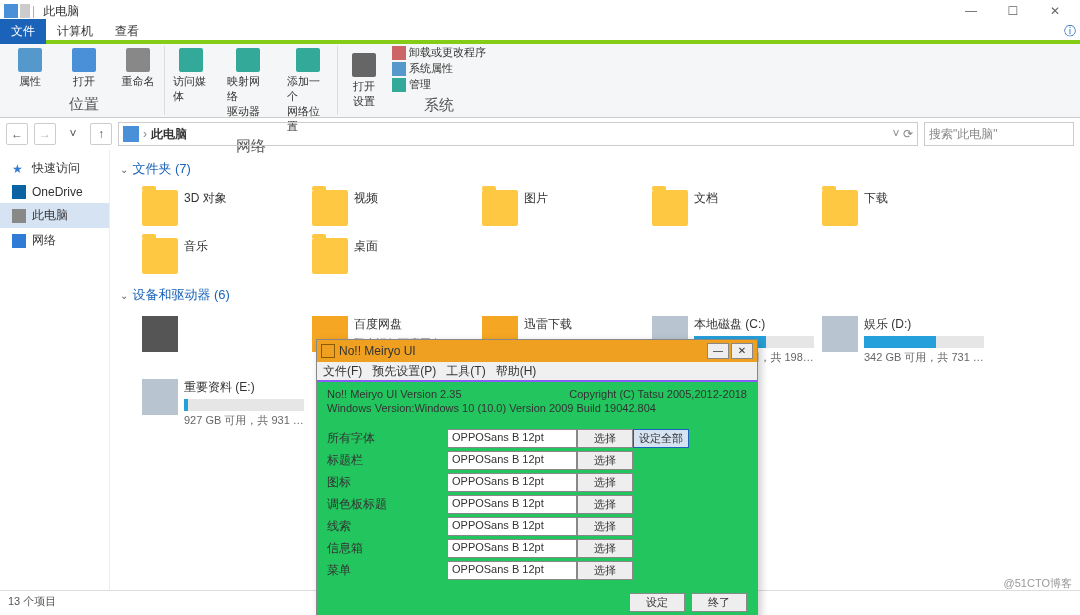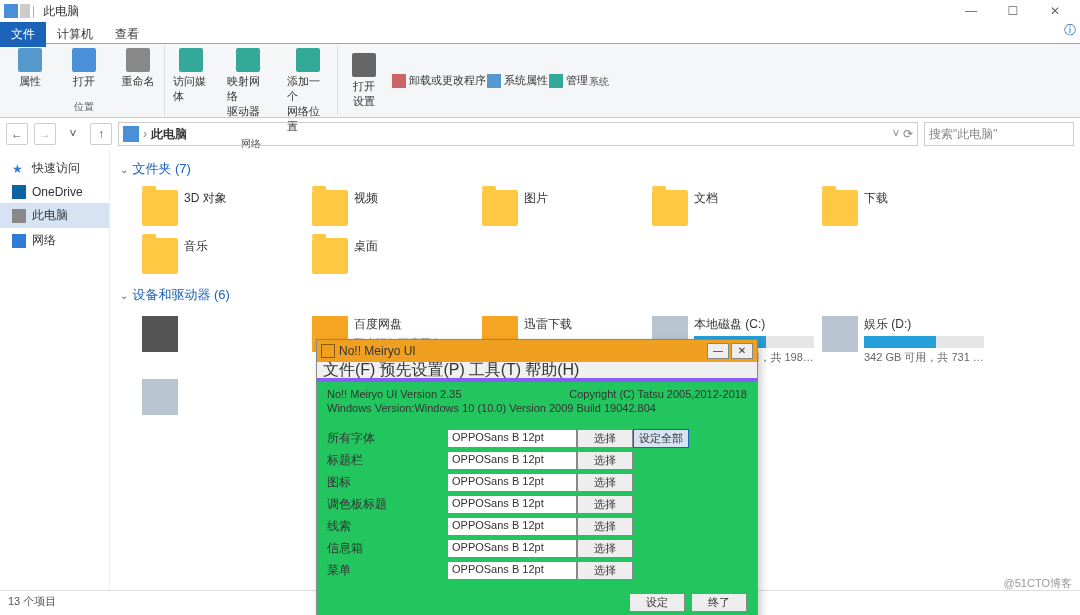--- a/index.html
+++ b/index.html
@@ -2,32 +2,32 @@
 <html><head>
 <meta charset="utf-8">
 <style>
 *{box-sizing:border-box;margin:0;padding:0;font-family:"Microsoft YaHei",Arial,sans-serif}
 body{width:1080px;height:615px;background:#fff;font-size:12px;color:#333;position:relative;overflow:hidden}
 .titlebar{height:22px;display:flex;align-items:center;padding:0 4px;background:#fff}
 .titlebar .ticon{width:14px;height:14px;margin-right:2px;display:inline-block}
 .titlebar .ttext{margin-left:8px}
 .winctrls{margin-left:auto;display:flex}
 .winctrls div{width:42px;height:22px;display:flex;align-items:center;justify-content:center;color:#666}
-.tabs{height:22px;display:flex;align-items:flex-start;background:#fff;border-bottom:1px solid #84cc16}
+.tabs{height:22px;display:flex;align-items:center;background:#fff;border-bottom:4px solid #84cc16}
 .tab{padding:3px 10px;font-size:12px;border:1px solid transparent}
 .tab.active{background:#1a63b9;color:#fff;border-color:#1a63b9}
 .helpicon{margin-left:auto;width:20px;text-align:center;color:#1a63b9}
 .ribbon{height:74px;background:#f5f6f7;border-bottom:1px solid #ccc;display:flex;align-items:stretch;padding:2px 4px}
 .ribgroup{display:flex;flex-direction:column;align-items:center;padding:0 4px;border-right:1px solid #ddd}
 .ribgroup:last-child{border-right:none}
 .ribrow{display:flex;gap:10px;flex:1;align-items:flex-start}
 .ribbtn{display:flex;flex-direction:column;align-items:center;padding:2px 4px;font-size:11px;color:#333;width:44px}
 .ribbtn .ricon{width:24px;height:24px;margin-bottom:2px;background:#4a90d9;border-radius:2px}
-.riblabel{text-align:center;font-size:10px;color:#555;padding:1px 0}
-.ribsys{flex-direction:row;display:flex;justify-content:flex-start;gap:1px;padding:2px 6px}
+.riblabel{text-align:center;font-size:15px;color:#555;padding:1px 0}
+.ribsys{flex-direction:column;display:flex;justify-content:flex-start;gap:1px;padding:2px 6px}
 .ribsys .sitem{font-size:11px;color:#333;display:flex;align-items:center;gap:3px}
 .ribsys .sicon{width:14px;height:14px;background:#4a90d9;display:inline-block}
 .addrbar{height:32px;display:flex;align-items:center;padding:3px 6px;gap:6px}
 .navbtn{width:22px;height:22px;border:1px solid #ccc;border-radius:2px;display:flex;align-items:center;justify-content:center;color:#555}
 .addrpath{flex:1;height:24px;border:1px solid #ccc;display:flex;align-items:center;padding:0 4px;gap:4px}
 .addrpath .aicon{width:16px;height:16px;background:#4a90d9}
 .searchbox{width:150px;height:24px;border:1px solid #ccc;padding:0 4px;color:#888;display:flex;align-items:center}
 .main{display:flex;height:440px}
 .sidebar{width:110px;border-right:1px solid #eee;padding:6px 0}
 .sideitem{padding:4px 12px;display:flex;align-items:center;gap:6px;font-size:12px}
@@ -51,21 +51,21 @@
 .ditem .dbar .dfill{height:100%;background:#26a0da}
 .ditem .dtext{font-size:11px;color:#666;white-space:nowrap;overflow:hidden;text-overflow:ellipsis}
 .statusbar{height:22px;border-top:1px solid #ddd;padding:3px 8px;font-size:11px;color:#555;display:flex;align-items:center}
 .watermark{position:absolute;right:8px;bottom:24px;color:#999;font-size:11px}
 
 .dialog{position:absolute;left:316px;top:339px;width:442px;border:1px solid #888;background:#22c55e;box-shadow:3px 3px 8px rgba(0,0,0,0.2)}
 .dlg-title{height:22px;background:#f0a020;display:flex;align-items:center;padding:0 4px;font-size:12px;font-weight:500}
 .dlg-title .dlgicon{width:14px;height:14px;margin-right:4px;background:#f0a020;border:1px solid #8a5a00}
 .dlg-title .dctrls{margin-left:auto;display:flex;gap:2px}
 .dlg-title .dctrls span{width:22px;height:16px;border:1px solid #888;background:#eee;text-align:center;font-size:10px;line-height:14px}
-.dlg-menu{height:20px;background:#f0f0f0;border-bottom:4px solid #8b5cf6;display:flex;align-items:center;padding:0 6px;gap:4px;font-size:16px}
+.dlg-menu{height:20px;background:#f0f0f0;border-bottom:2px solid #8b5cf6;display:flex;align-items:center;padding:0 6px;gap:10px;font-size:12px}
 .dlg-body{padding:6px 10px;font-family:"MS Gothic","Courier New",monospace;font-size:11px}
 .dlg-info{display:flex;justify-content:space-between;margin-bottom:2px}
 .dlg-winver{margin-bottom:15px}
 .dlg-row{display:flex;align-items:center;margin-bottom:3px;}
 .dlg-row .rlabel{width:120px;font-family:"Microsoft YaHei";font-size:12px}
 .dlg-row .rval{width:130px;height:19px;border:1px solid #888;background:#fff;padding:1px 4px;font-family:Arial;font-size:11px}
 .dlg-row .rbtn{width:56px;height:19px;border:1px solid #888;background:#eee;text-align:center;font-size:11px;line-height:17px}
 .dlg-row .rbtn.hl{border:1px solid #1a63b9;background:#d5e3f3}
 .dlg-ftr{display:flex;justify-content:flex-end;gap:6px;padding:4px 10px 8px}
 .dlg-ftr .fbtn{width:56px;height:19px;border:1px solid #888;background:#eee;text-align:center;font-size:11px;line-height:17px}
@@ -271,20 +271,27 @@
           <div class="dinfo">
             <div class="dname">娱乐 (D:)</div>
             <div class="dbar">
               <div class="dfill" style="width: 60%;"></div>
             </div>
             <div class="dtext">342 GB 可用，共 731 …</div>
           </div>
         </div>
         <div class="ditem">
           <div class="dicon"></div>
+          <div class="dinfo">
+            <div class="dname">重要资料 (E:)</div>
+            <div class="dbar">
+              <div class="dfill" style="width: 3%;"></div>
+            </div>
+            <div class="dtext">927 GB 可用，共 931 …</div>
+          </div>
         </div>
       </div>
   </div>
 </div>
 
 <div class="statusbar">
   <span>13 个项目</span>
 </div>
 <div class="watermark">@51CTO博客</div>
 

